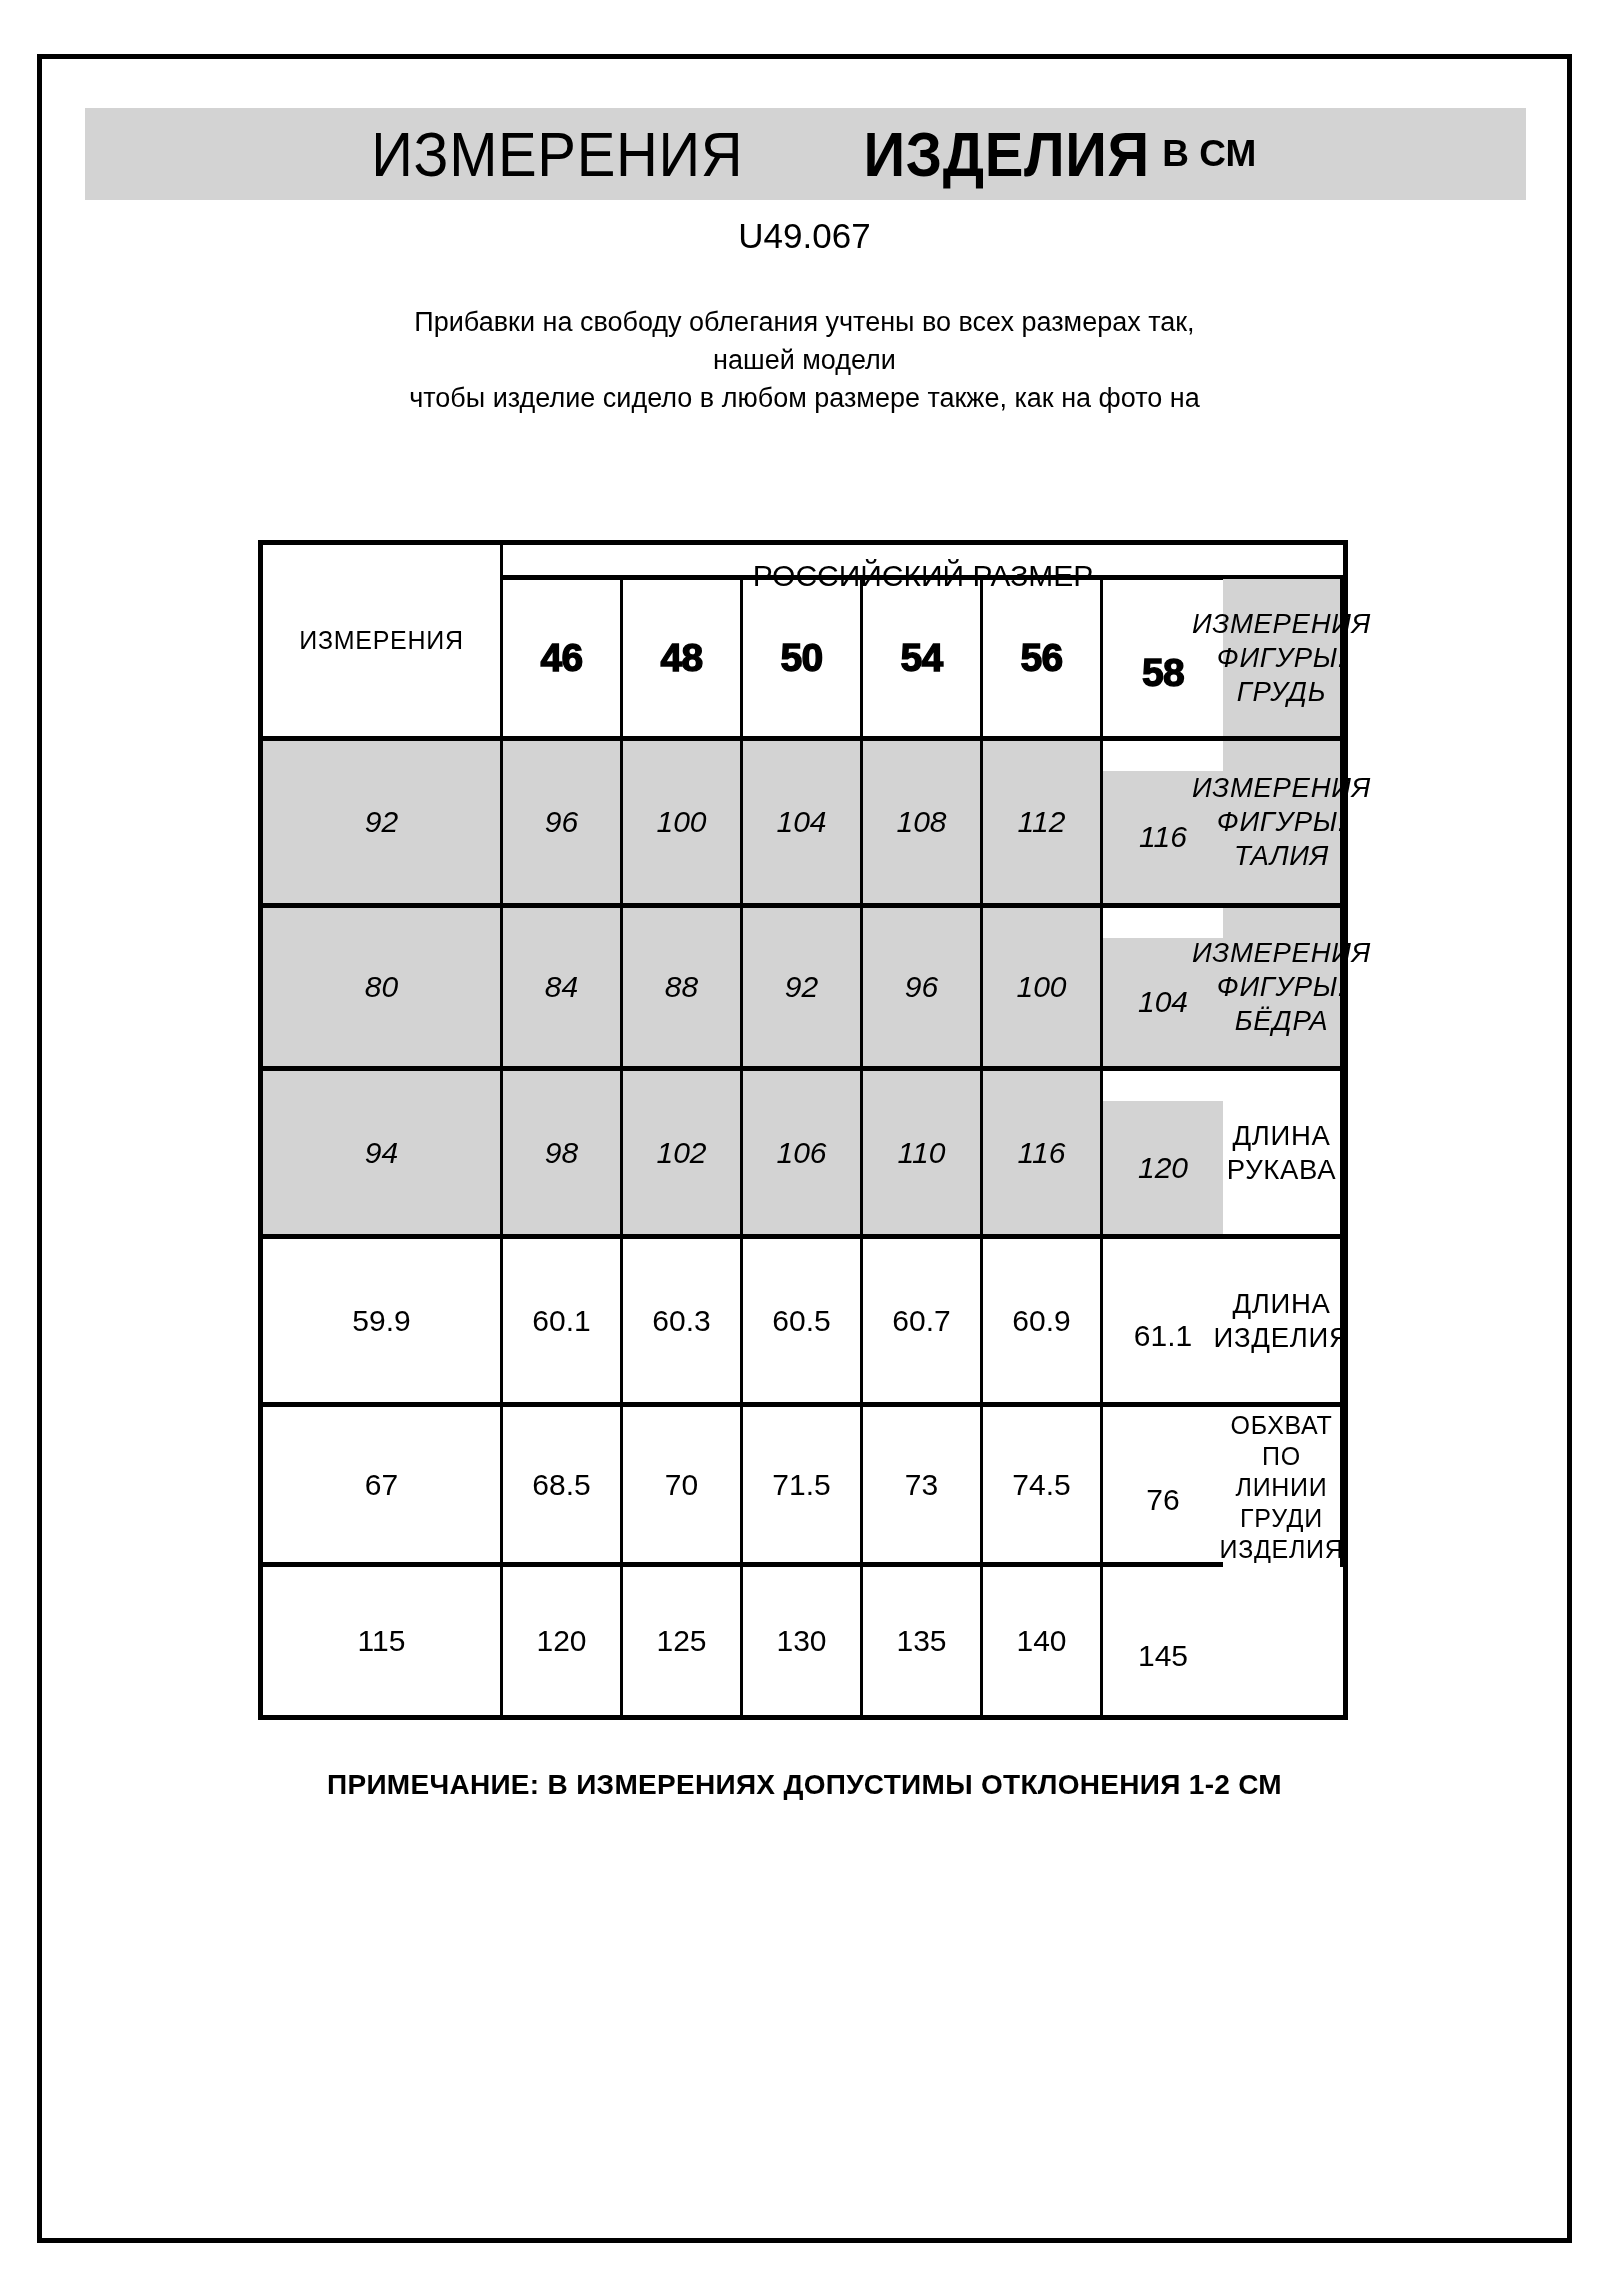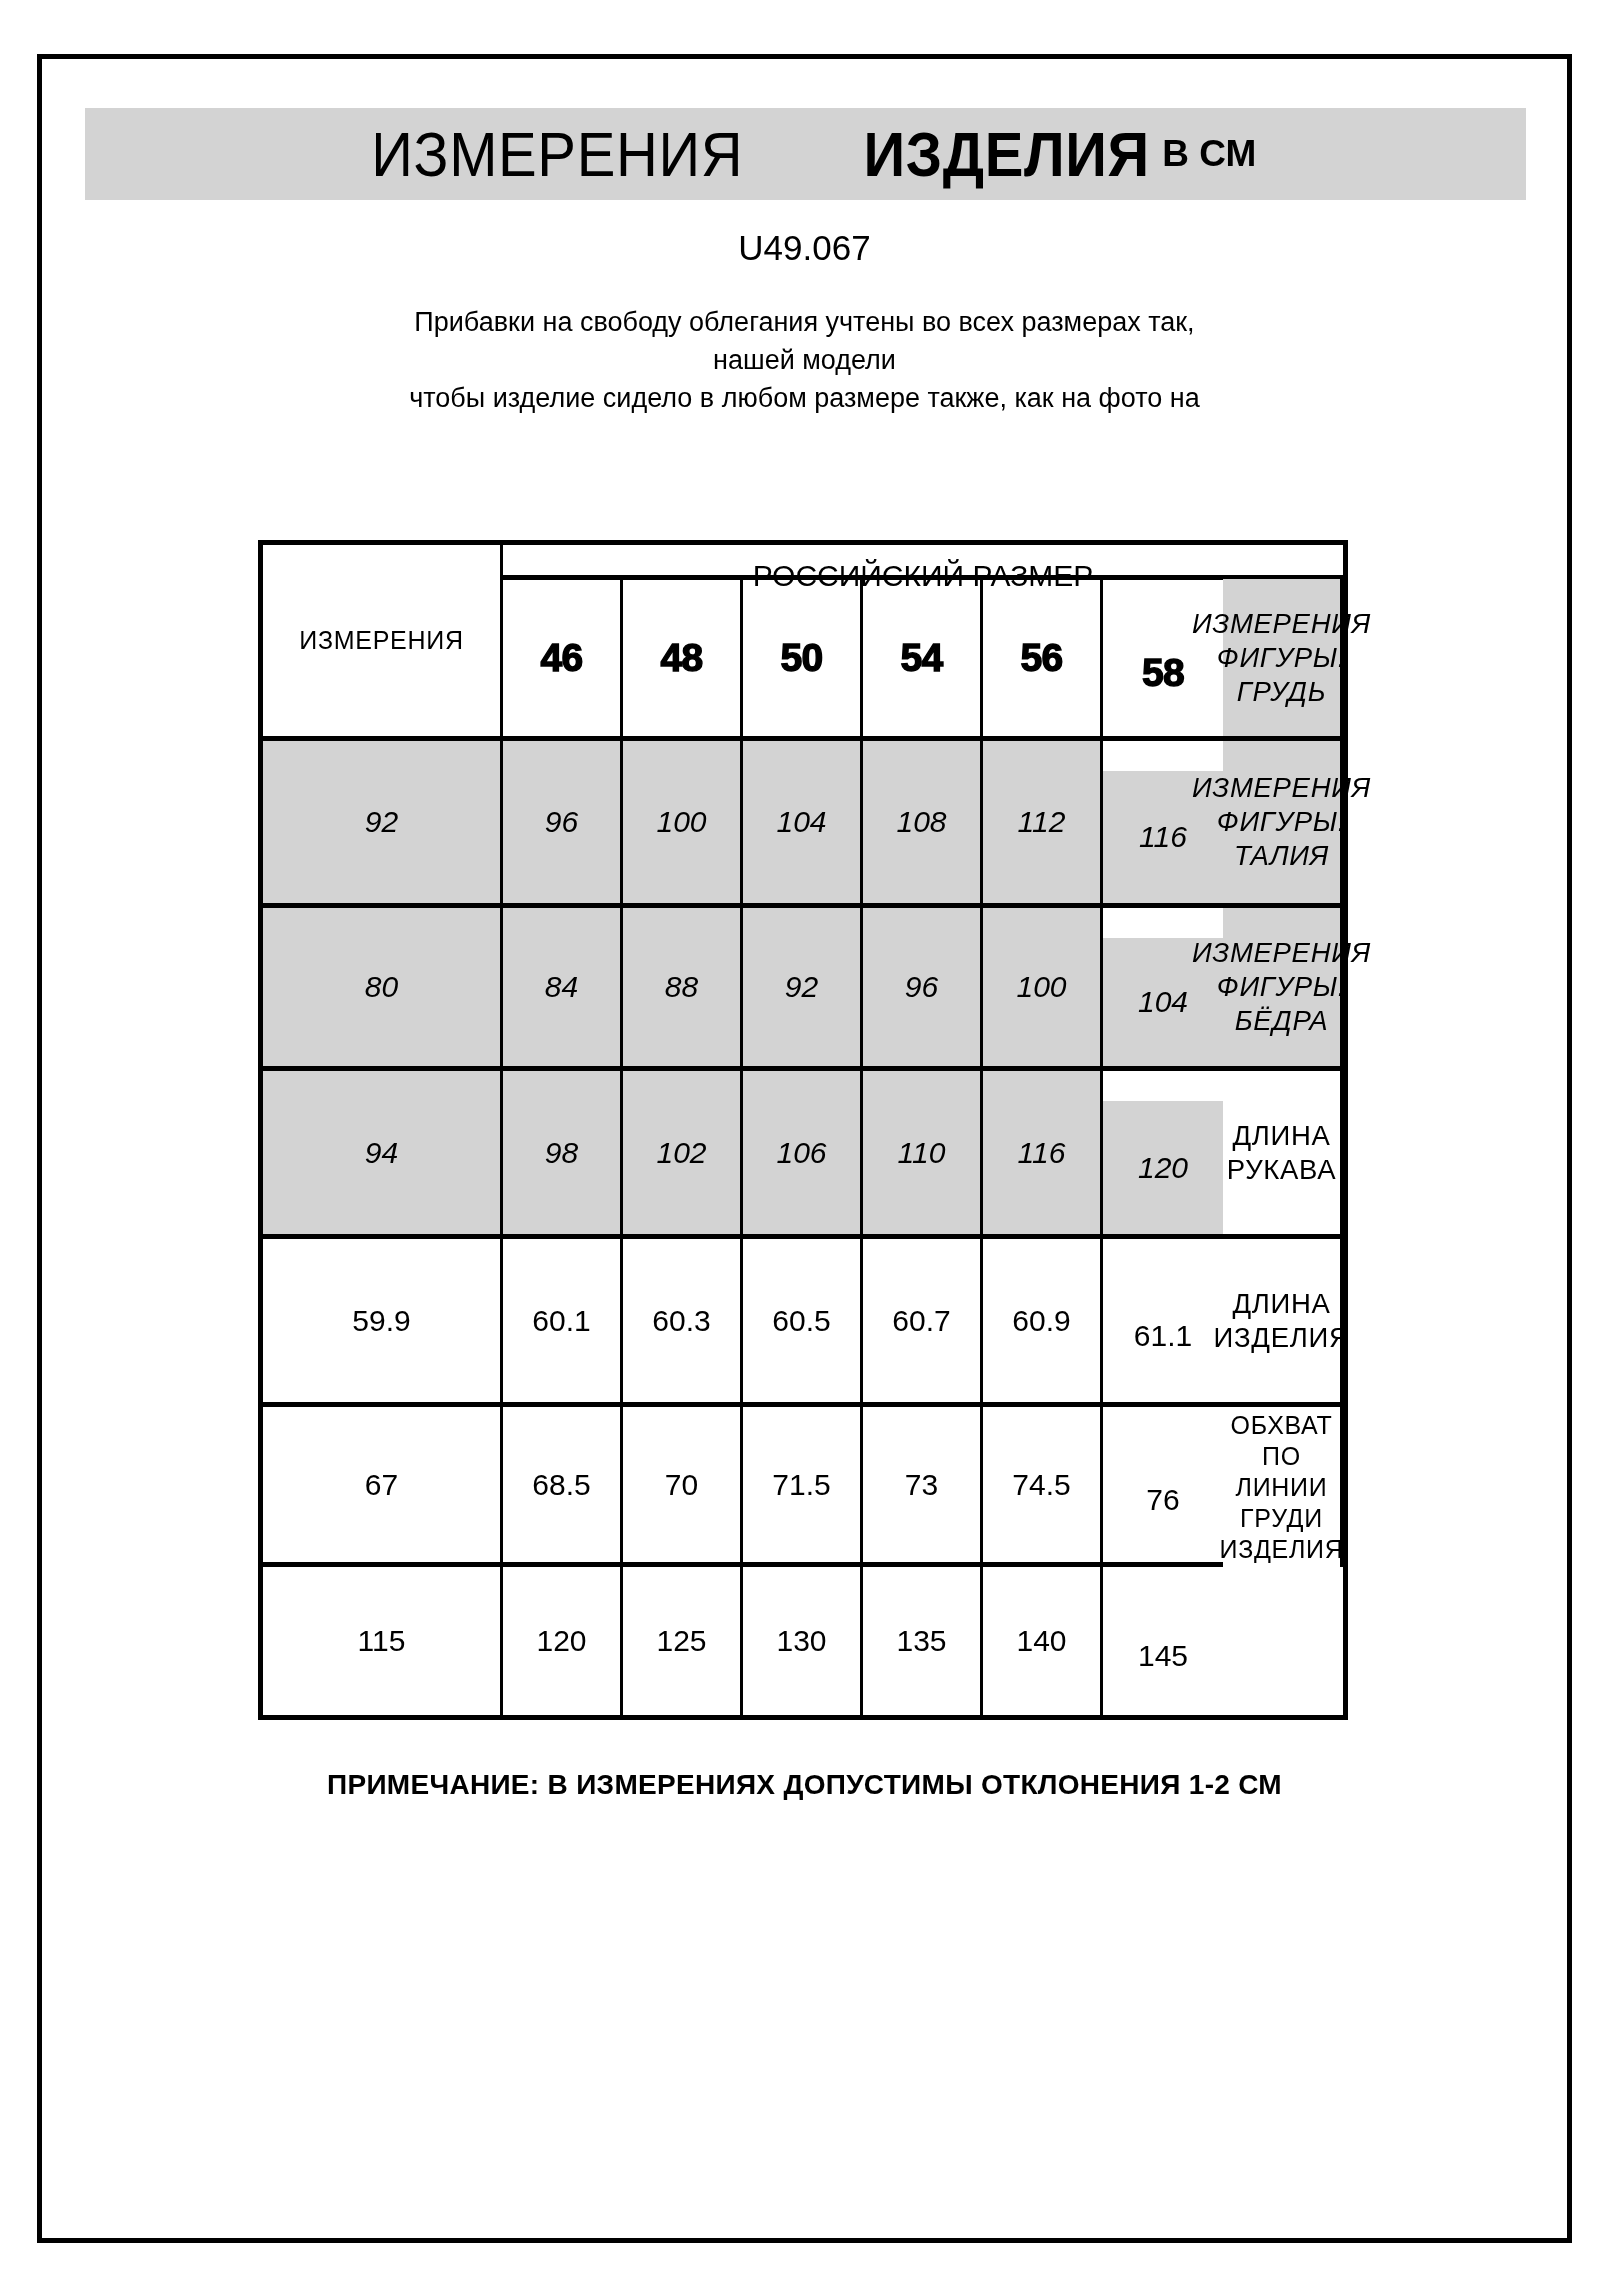--- a/index.html
+++ b/index.html
@@ -22,21 +22,21 @@
     width:1441px; height:92px;
     background:#d3d3d3;
     display:flex; align-items:center; justify-content:center;
     white-space:nowrap;
   }
   .title-word-1 { font-size:63px; font-weight:400; letter-spacing:0.7px; transform:scaleX(.92); }
   .title-word-2 { font-size:63px; font-weight:700; letter-spacing:0.7px; margin-left:92px; transform:scaleX(.92); }
   .title-units  { font-size:37px; font-weight:700; }
   
   .product-code {
-    position:absolute; left:37px; top:228px; width:1535px;
+    position:absolute; left:37px; top:216px; width:1535px;
     text-align:center; font-size:35px; font-weight:400;
   }
   .description {
     position:absolute; left:37px; top:303px; width:1535px;
     text-align:center; font-size:27px; line-height:38px; font-weight:400;
   }
   
   .size-table {
     position:absolute; left:258px; top:540px;
     display:grid;

